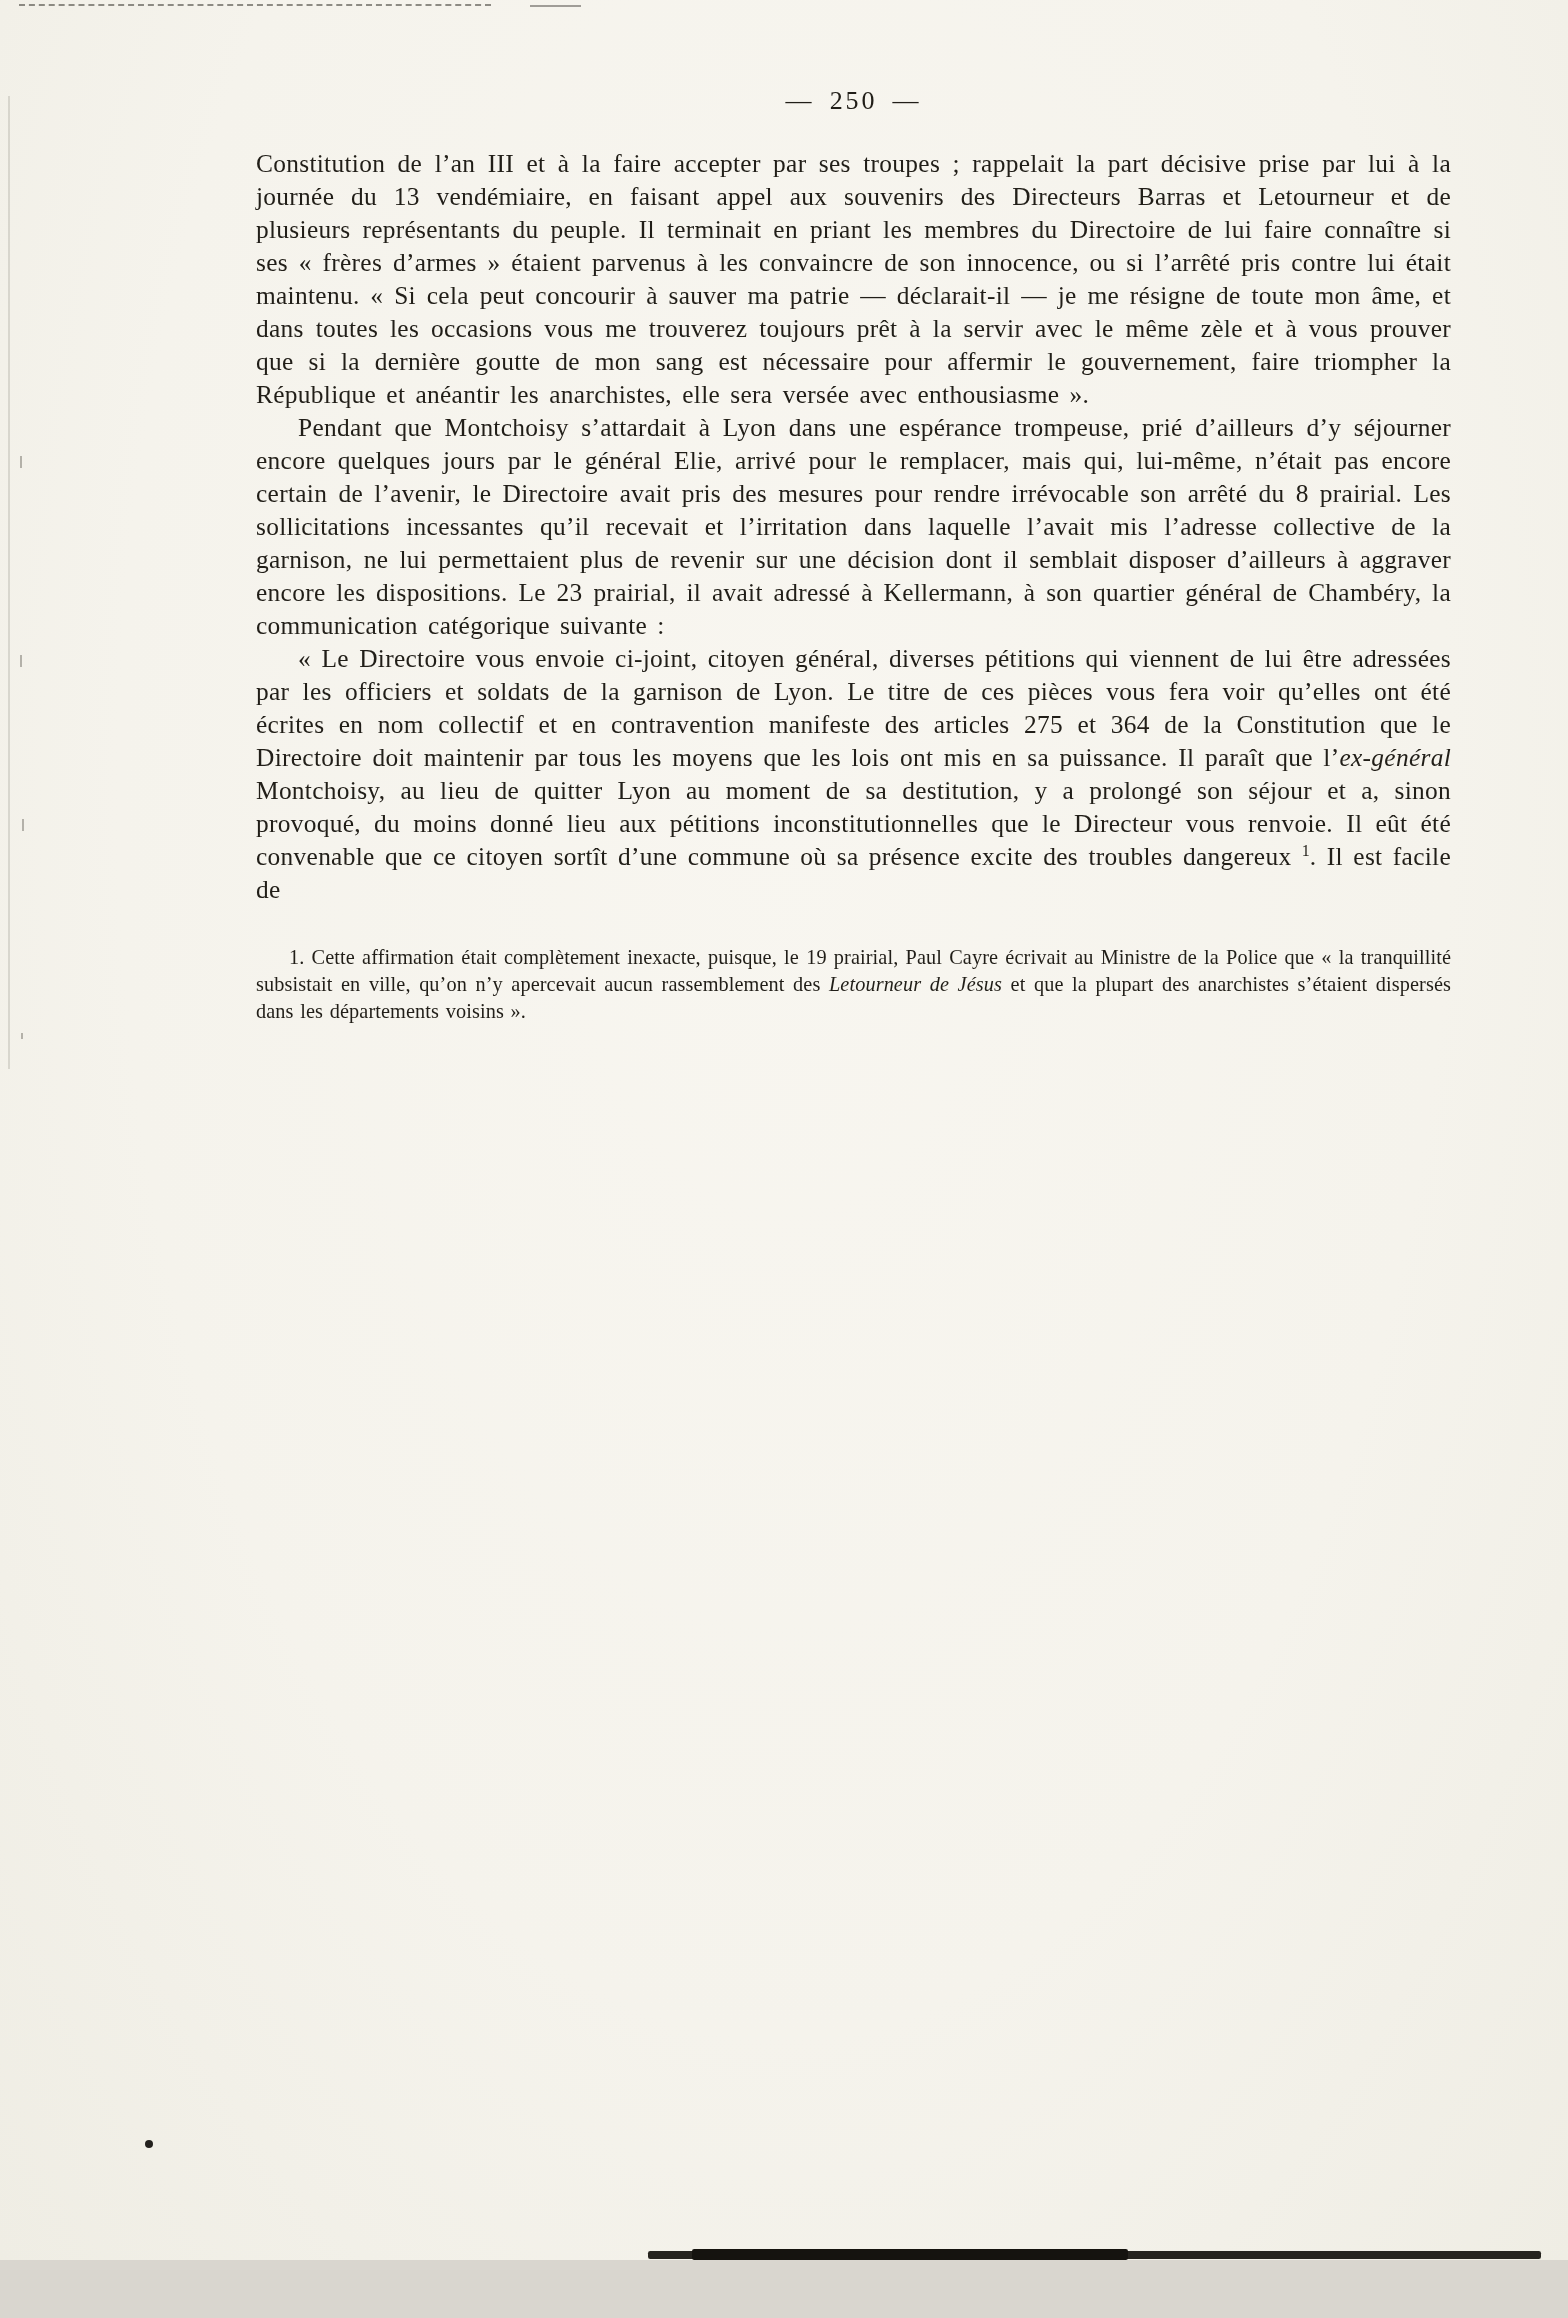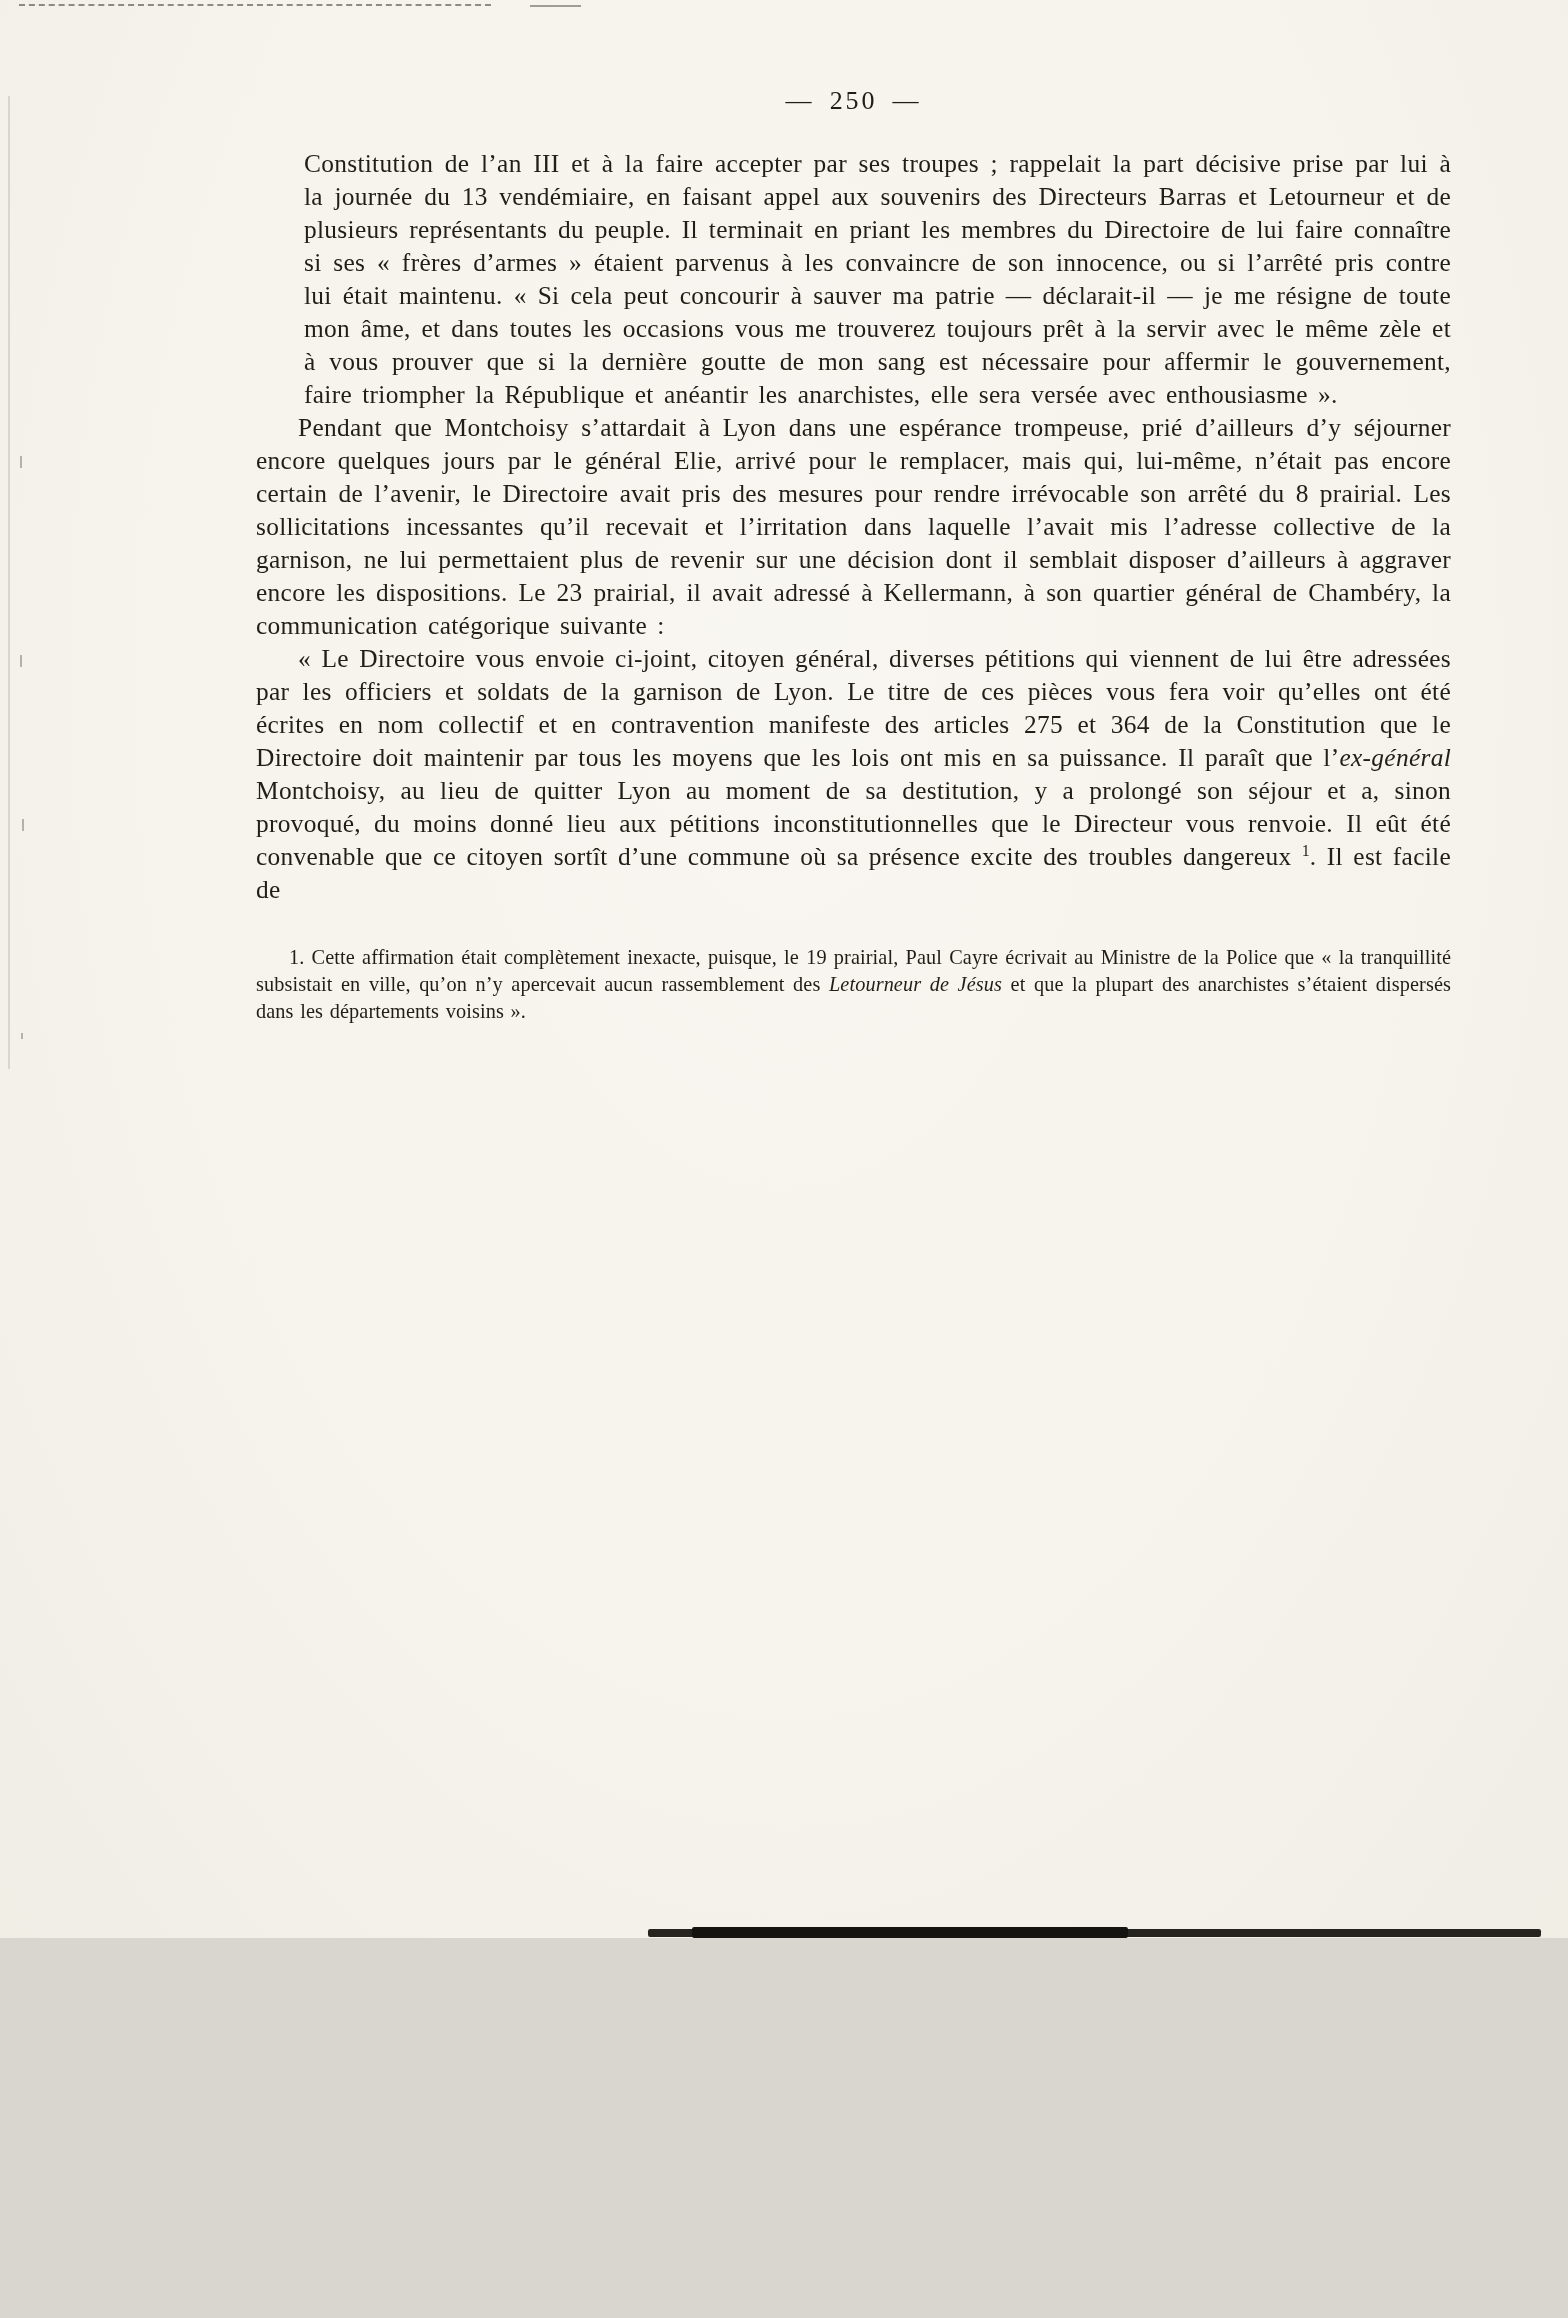--- a/index.html
+++ b/index.html
@@ -3,21 +3,21 @@
   <meta charset="utf-8">
   <style>
     html, body {
       margin: 0;
       padding: 0;
       background: #d9d6cf;
     }
     .sheet {
       position: relative;
       width: 1568px;
-      height: 1938px;
+      height: 2260px;
       margin: 0 auto;
       background:
         radial-gradient(ellipse at 50% 35%, #f8f6f0 0%, #f5f3ec 60%, #efede4 100%);
       overflow: hidden;
       font-family: "Liberation Serif", "DejaVu Serif", serif;
       color: #211e18;
     }
     .content {
       position: absolute;
       left: 256px;
@@ -38,21 +38,20 @@
       text-align: justify;
       word-spacing: 3.6px;
       letter-spacing: 0.3px;
       text-rendering: optimizeLegibility;
     }
     .indent {
       text-indent: 42px;
     }
     .no-indent {
       text-indent: 0;
-      margin-left: 48px;
     }
     i.em {
     }
     sup.fnref {
       font-size: 16px;
       line-height: 0;
       vertical-align: super;
       letter-spacing: 0;
     }
     .footnote {

